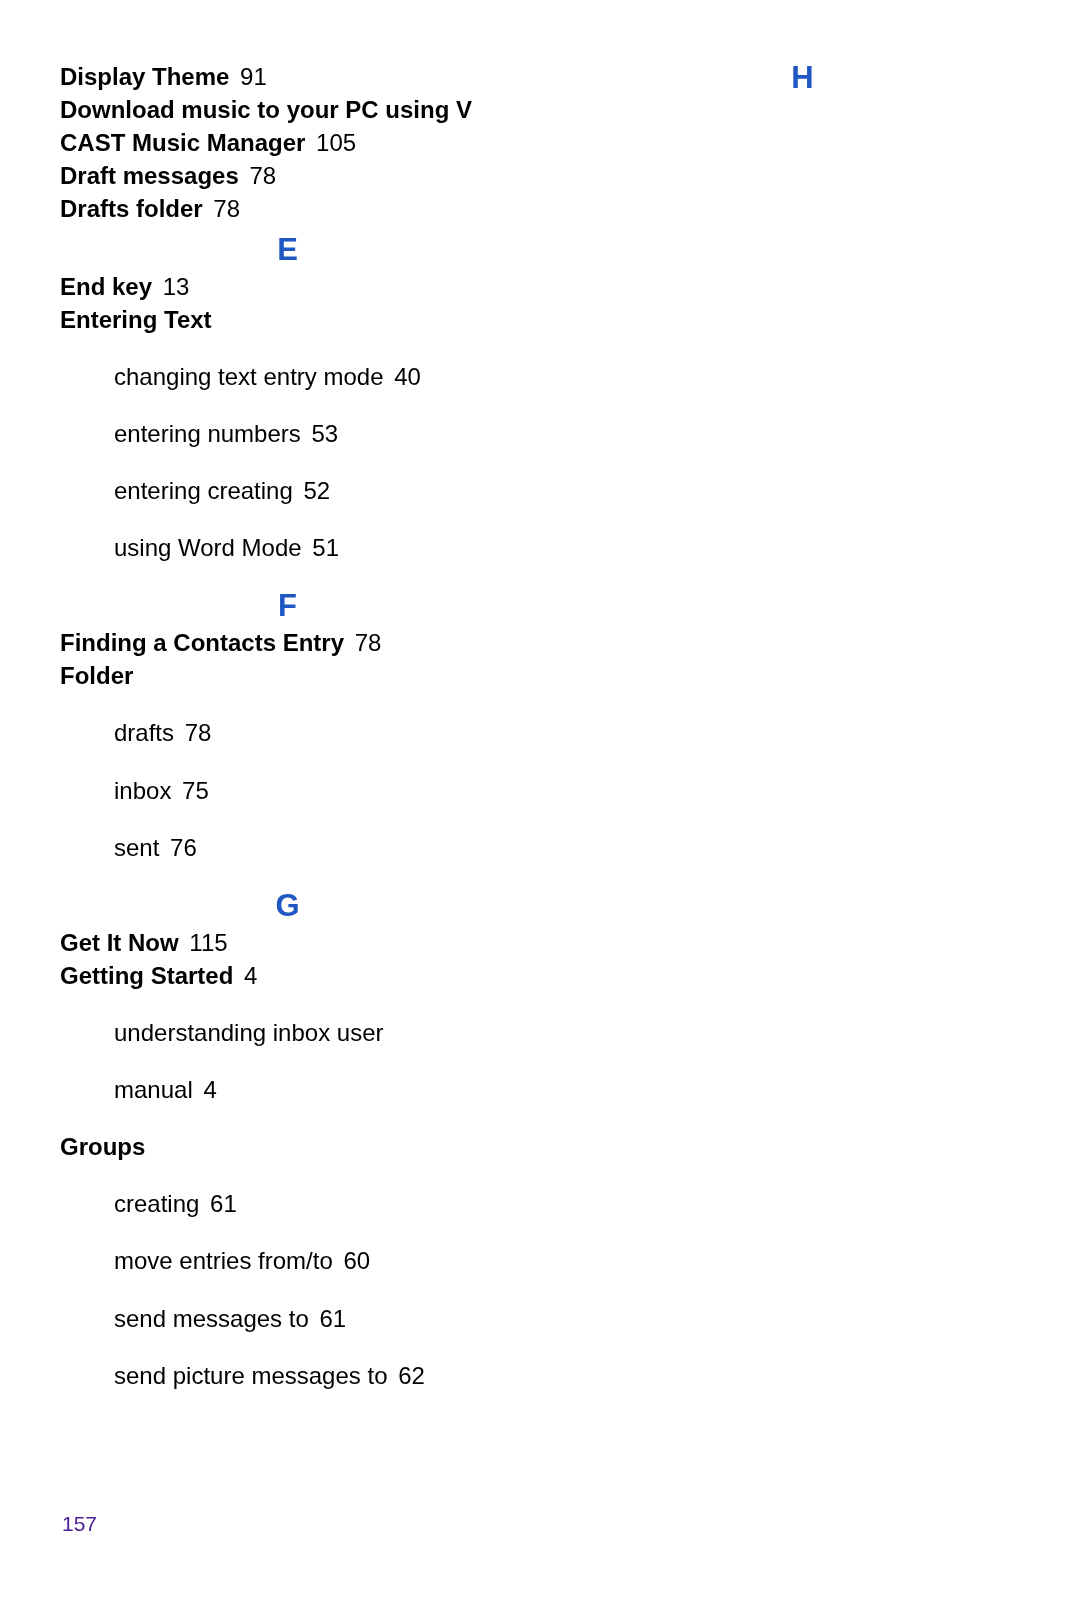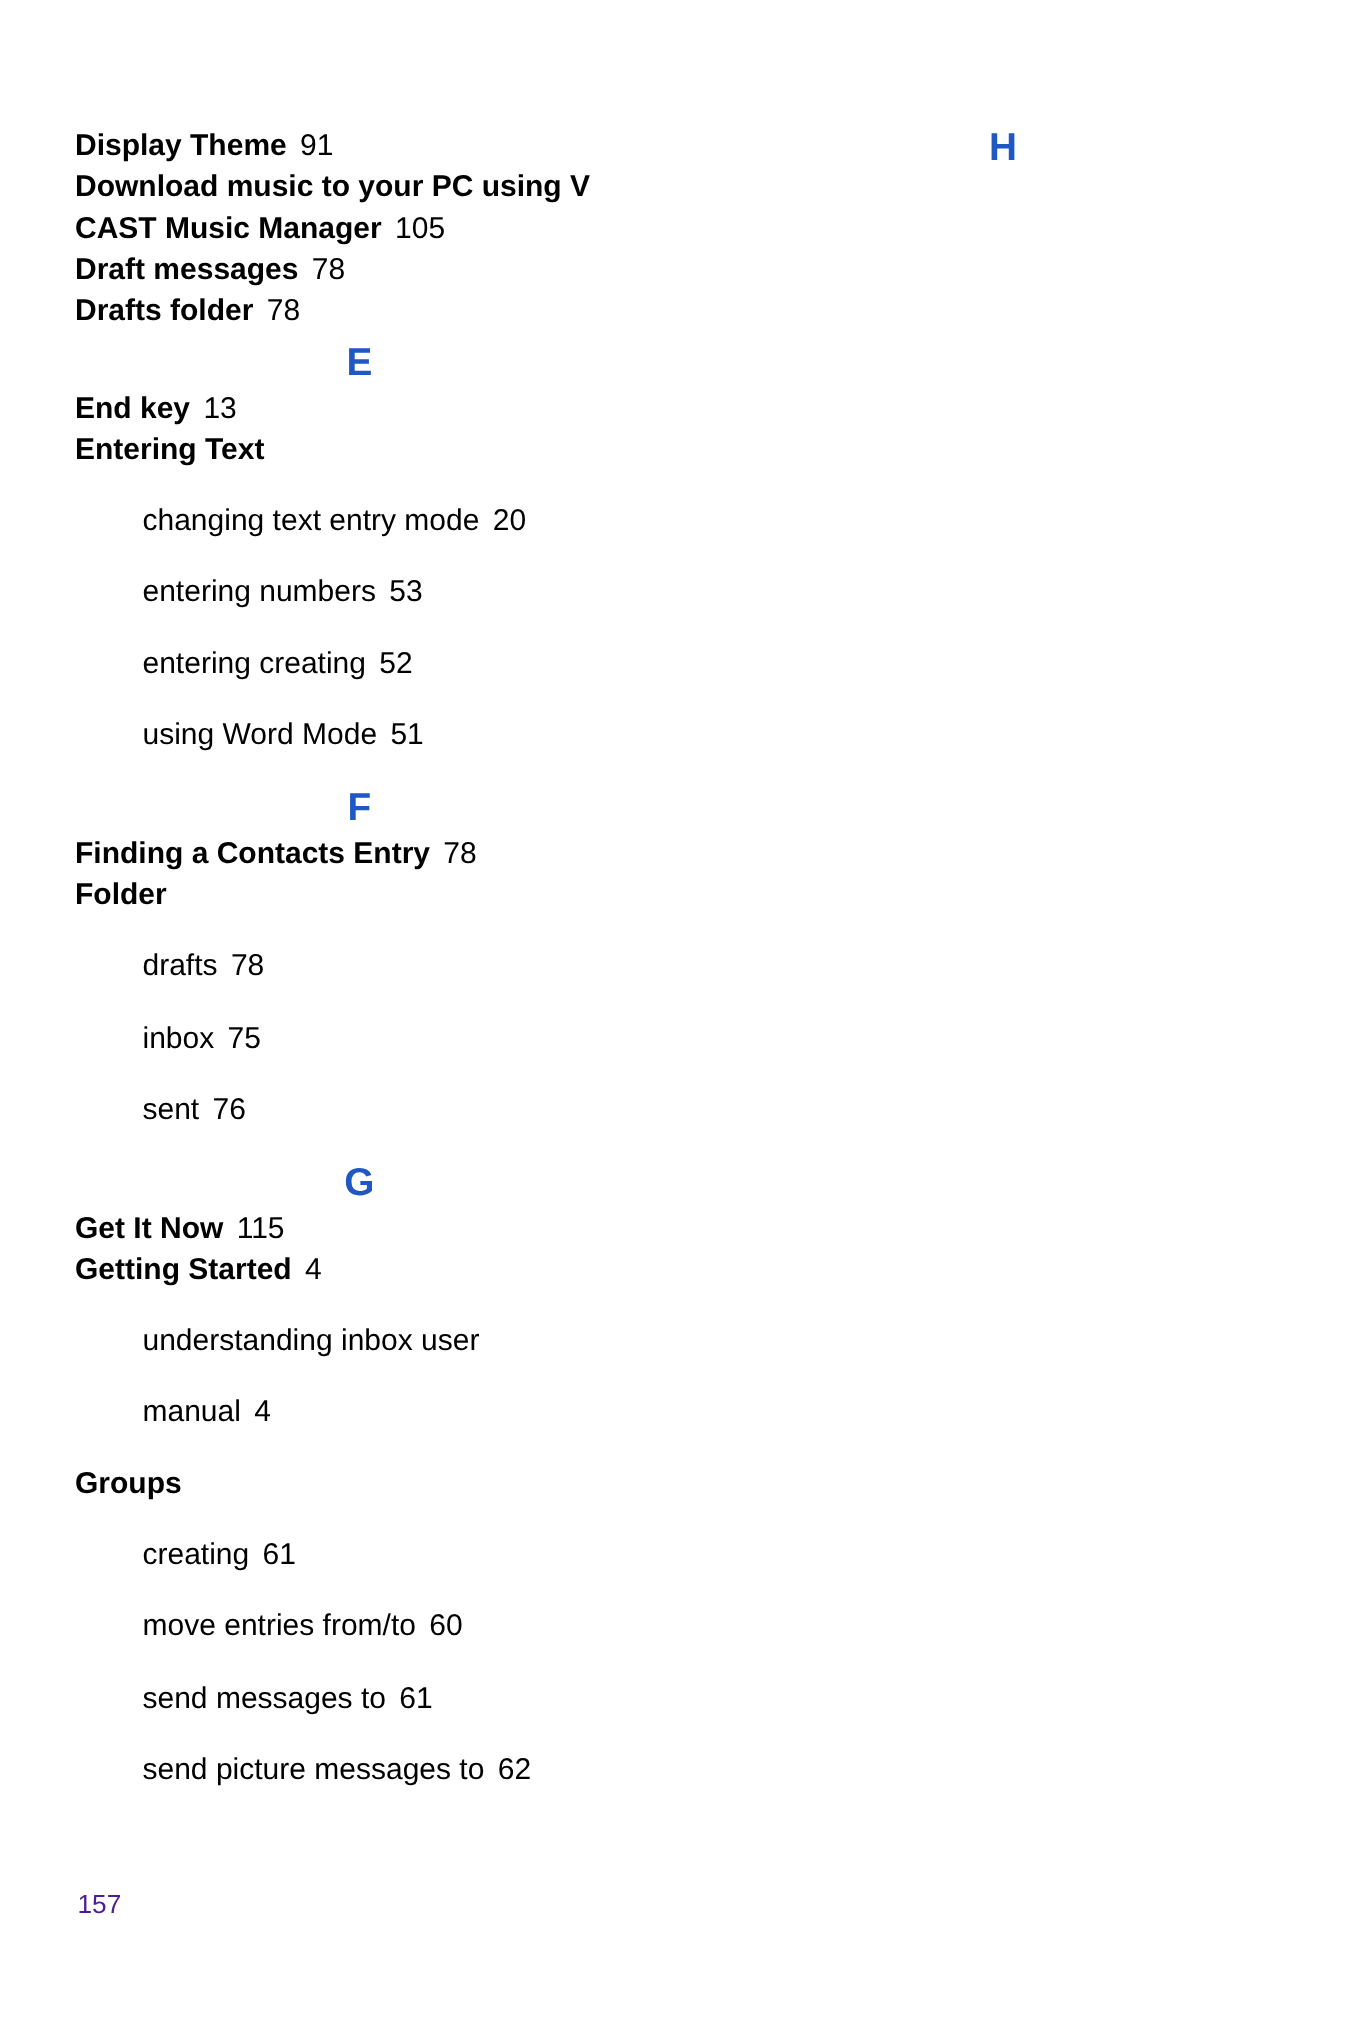--- a/index.html
+++ b/index.html
@@ -6,21 +6,21 @@
     margin: 0;
     padding: 0;
     background: #fff;
     width: 1080px;
     height: 1620px;
   }
   .page {
     box-sizing: border-box;
     width: 1080px;
     height: 1620px;
-    padding: 100px 50px 40px 60px;
+    padding: 60px 50px 40px 60px;
     font-family: Arial, Helvetica, sans-serif;
     color: #000;
     position: relative;
   }
   .columns {
     column-count: 2;
     column-gap: 60px;
     column-fill: auto;
     height: 1390px;
   }
@@ -77,21 +77,21 @@
 
     <div class="letter">E</div>
 
     <p class="entry">
       <span class="term">End key</span>
       <span class="pg">13</span>
     </p>
 
     <div class="group">
       <p class="entry"><span class="term">Entering Text</span></p>
-      <p class="sub"><span>changing text entry mode</span> <span class="pg">20</span></p>
+      <p class="sub"><span>changing text entry mode</span> <span class="pg">40</span></p>
       <p class="sub"><span>entering numbers</span> <span class="pg">53</span></p>
       <p class="sub"><span>entering creating</span> <span class="pg">52</span></p>
       <p class="sub"><span>using Word Mode</span> <span class="pg">51</span></p>
     </div>
 
     <div class="letter">F</div>
 
     <p class="entry">
       <span class="term">Finding a Contacts Entry</span>
       <span class="pg">78</span>

